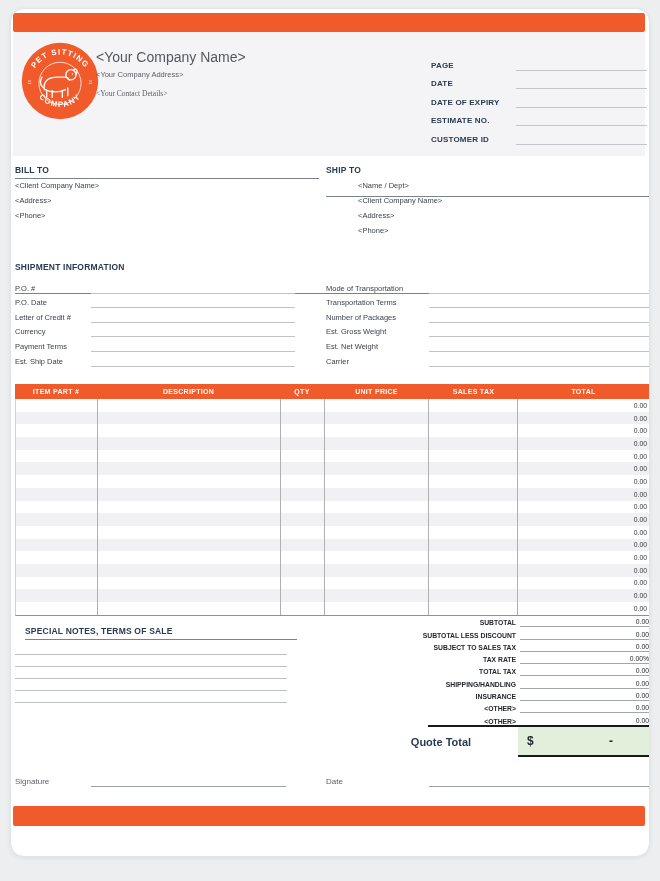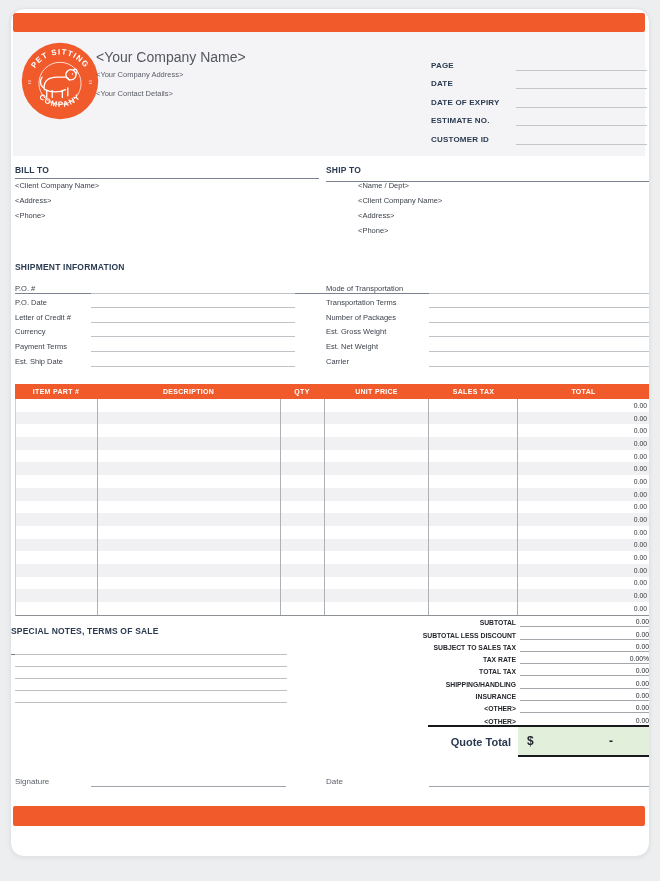--- a/index.html
+++ b/index.html
@@ -5,28 +5,28 @@
   :root{ --orange:#F15A2B; --navy:#2A3A50; --ink:#3D424C; --lineGray:#BFC3C7; --darkLine:#7A8290; }
   html,body{margin:0;padding:0;}
   body{width:660px;height:881px;background:#EDEEEF;font-family:"Liberation Sans",sans-serif;position:relative;overflow:hidden;}
   .card{position:absolute;left:10px;top:8px;width:640px;height:849px;background:#FFFFFF;border:1px solid #E2E4E6;border-radius:14px;box-shadow:0 1px 4px rgba(0,0,0,.07);overflow:hidden;box-sizing:border-box;}
   .abs{position:absolute;box-sizing:border-box;}
   .topbar{left:2px;top:4px;width:632px;height:19px;background:var(--orange);border-radius:2px;}
   .headerpanel{left:2px;top:23px;width:632px;height:124px;background:#F4F4F6;}
   .logo{left:10px;top:33px;width:78px;height:78px;}
   .companyname{left:85px;top:40px;font-size:14px;color:#54575F;}
   .companyaddr{left:85px;top:61px;font-size:7.5px;color:#5A5D66;}
-  .companycontact{left:85px;top:80px;font-size:7.5px;color:#5A5D66;}
+  .companycontact{left:85px;top:80px;font-size:7.5px;color:#5A5D66;font-family:Liberation Serif, serif;}
   #header-fields{left:420px;top:43px;width:216px;}
   .hf{display:flex;align-items:flex-end;height:18.6px;}
   .hf .lb{width:85px;font-size:8px;font-weight:bold;color:var(--navy);letter-spacing:.2px;padding-bottom:1px;}
   .hf .ln{flex:1;border-bottom:1px solid #C2C5C9;height:14px;}
   .sect{font-weight:bold;font-size:8.5px;color:var(--navy);letter-spacing:.2px;}
   .billto{left:4px;top:156px;width:304px;border-bottom:1.5px solid var(--darkLine);padding-bottom:3px;}
-  .shipto{left:315px;top:156px;width:323px;border-bottom:1.5px solid var(--darkLine);padding-bottom:6px;}
+  .shipto{left:315px;top:156px;width:323px;border-bottom:1.5px solid var(--darkLine);padding-bottom:21px;}
   #bill-lines{left:4px;top:172px;width:300px;}
   #ship-lines{left:315px;top:172px;width:320px;margin-left:32px;}
   .pline{height:15px;font-size:7.5px;color:var(--ink);}
   .shipinfo{left:4px;top:253px;width:634px;border-bottom:1.5px solid var(--darkLine);padding-bottom:21px;}
   #ship-left{left:4px;top:270px;width:280px;}
   #ship-right{left:315px;top:270px;width:323px;}
   .frow{display:flex;align-items:flex-end;height:14.6px;}
   .frow .lb{font-size:7.5px;color:var(--ink);padding-bottom:1px;}
   #ship-left .lb{width:76px;margin-top:40px;}
   #ship-right .lb{width:103px;}
@@ -37,23 +37,23 @@
   #tbody{left:4px;top:390px;width:634px;border-left:1px solid #CFD2D5;border-bottom:1px solid #8E9196;}
   .trow{display:flex;height:12.7px;}
   .trow:nth-child(even){background:#F1F1F3;}
   .td{box-sizing:border-box;border-right:1px solid #ADB0B5;height:100%;}
   .td.c5{border-right:none;display:flex;align-items:center;justify-content:flex-end;padding-right:2px;font-size:6.8px;color:#33363B;}
   #totals{left:310px;top:606px;width:328px;}
   .tot{display:flex;align-items:flex-end;height:12.3px;}
   .tot .lb{flex:1;text-align:right;font-size:6.8px;font-weight:600;color:#23262B;padding-right:4px;padding-bottom:1px;}
   .tot .val{width:129px;text-align:right;font-size:6.8px;color:#23262B;border-bottom:1px solid #A3A7AC;padding-bottom:1px;}
   .darkline{left:417px;top:716px;width:221px;border-top:2px solid #17191D;}
-  .qlabel{left:360px;top:727px;width:140px;text-align:right;font-size:11px;font-weight:bold;color:var(--navy);}
+  .qlabel{left:360px;top:727px;width:140px;text-align:center;font-size:11px;font-weight:bold;color:var(--navy);}
   .qbox{left:507px;top:718px;width:131px;height:30px;background:#E2EFDA;border-bottom:2.5px solid #17191D;display:flex;align-items:center;justify-content:space-between;padding:0 36px 0 9px;font-weight:bold;font-size:12px;color:#1F2430;}
-  .notes-head{left:0;top:617px;width:272px;border-bottom:1.5px solid var(--darkLine);padding-bottom:18px;}
+  .notes-head{left:14px;top:617px;width:272px;border-bottom:1.5px solid var(--darkLine);padding-bottom:3px;}
   #notes-lines{left:4px;top:634px;width:272px;}
   .nline{height:11px;border-bottom:1px solid #BDC1C6;}
   .decl{left:4px;top:752px;width:520px;font-size:8.5px;font-weight:bold;color:#20242B;}
   .sig-label{left:4px;top:768px;font-size:8px;color:#5A5F68;}
   .sig-line{left:80px;top:762px;width:195px;height:16px;border-bottom:1px solid #9FA4AA;}
   .date-label{left:315px;top:768px;font-size:8px;color:#5A5F68;}
   .date-line{left:418px;top:762px;width:220px;height:16px;border-bottom:1px solid #9FA4AA;}
   .bottombar{left:2px;top:797px;width:632px;height:20px;background:var(--orange);border-radius:2px;}
 </style>
 </head>

